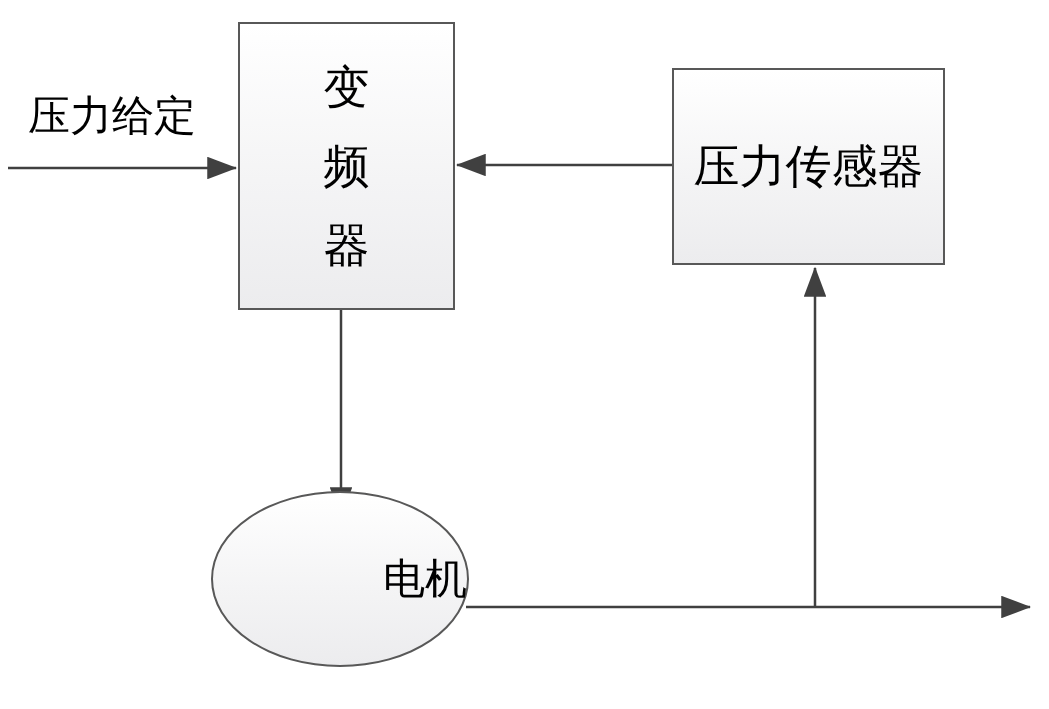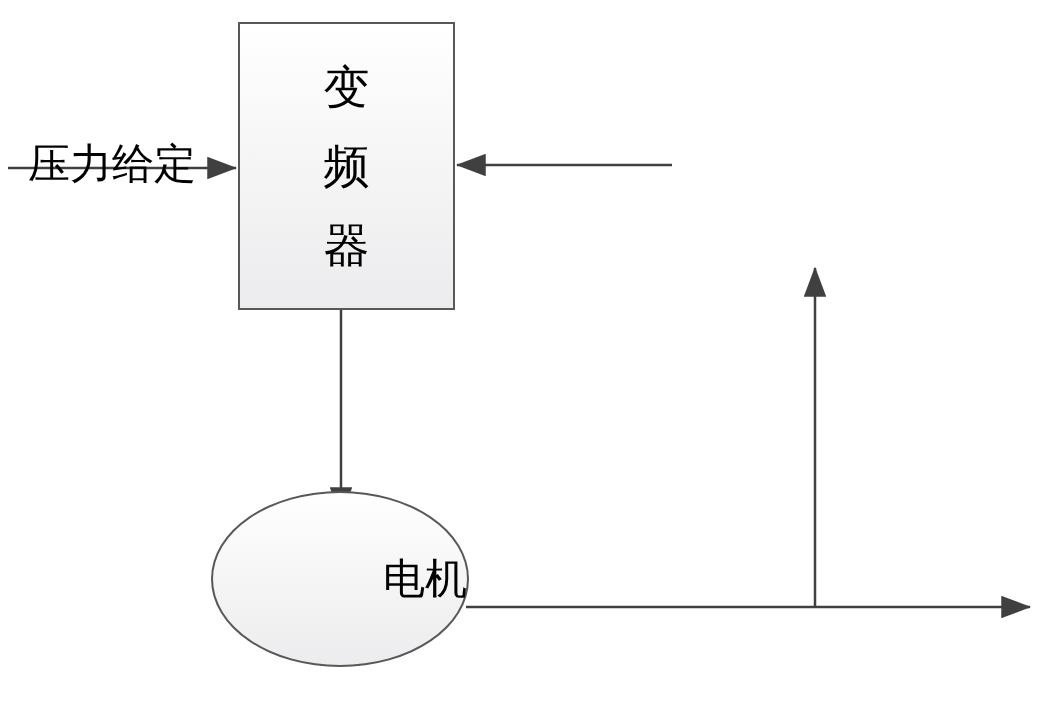--- a/index.html
+++ b/index.html
@@ -69,21 +69,20 @@
   .edge-label {
     position: absolute;
     z-index: 3;
     color: #000000;
     font-size: 42px;
     white-space: nowrap;
   }
   .label-setpoint {
     left: 28px;
     top: 88px;
-    margin-top: 48px;
   }
   .label-feedback {
     left: 478px;
     top: 96px;
   }
 </style>
 </head>
 <body>
 
 <div class="canvas">
@@ -107,20 +106,23 @@
   </svg>
 
   <div class="node box-inverter">
     <div class="vtext">
       <span>变</span>
       <span>频</span>
       <span>器</span>
     </div>
   </div>
 
+  <div class="node box-sensor">
+    <span>压力传感器</span>
+  </div>
 
   <div class="node ellipse-motor">
     <span>电机</span>
   </div>
 
   <div class="edge-label label-setpoint">压力给定</div>
 
 
 </div>
 

